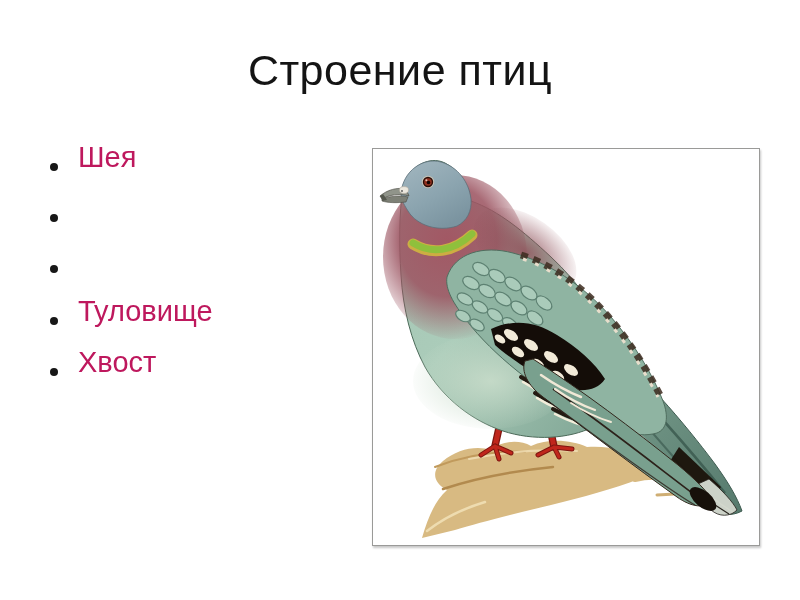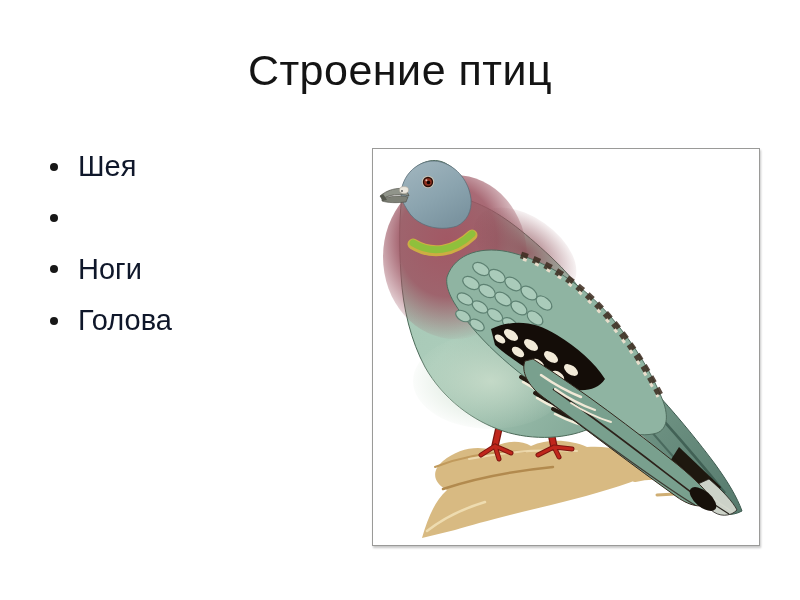--- a/index.html
+++ b/index.html
@@ -10,22 +10,22 @@
   .slide{position:absolute;inset:0;}
   .slide-title{
     position:absolute;top:46px;left:0;width:100%;
     margin:0;text-align:center;font-size:43px;font-weight:400;
     letter-spacing:.5px;color:#141414;
   }
   .bullet-list{
     position:absolute;left:48px;top:141px;margin:0;padding:0;list-style:none;
   }
   .bullet-list li{
-    height:51.3px;display:flex;align-items:center;
-    font-size:29px;color:#0f172a;position:relative;padding-left:30px;
+    height:51.3px;display:flex;
+    font-size:29px;color:#be185d;position:relative;padding-left:30px;
   }
   .bullet-list li .dot{
     position:absolute;left:2px;top:50%;margin-top:-4px;
     width:8px;height:8px;border-radius:50%;background:#171717;
   }
   .image-frame{
     position:absolute;left:372px;top:148px;width:386px;height:396px;margin:0;
     background:#ffffff;border:1px solid #9a9a98;
     box-shadow:1px 2px 2px rgba(0,0,0,.22);
   }
@@ -41,25 +41,28 @@
   <ul class="bullet-list">
     <li>
         <span class="dot"></span>
         <span>Шея</span>
       </li>
     <li>
         <span class="dot"></span>
       </li>
     <li>
         <span class="dot"></span>
-        <span>Ноги</span>
-      </li>
-    <li>
-        <span class="dot"></span>
-        <span>Голова</span>
+      </li>
+    <li>
+        <span class="dot"></span>
+        <span>Туловище</span>
+      </li>
+    <li>
+        <span class="dot"></span>
+        <span>Хвост</span>
       </li>
   </ul>
 
   <figure class="image-frame">
     <svg viewBox="0 0 386 396" xmlns="http://www.w3.org/2000/svg">
       <defs>
         <linearGradient id="gBody" x1="0" y1="0" x2="1" y2="1">
           <stop offset="0" stop-color="#a3c4b2"></stop>
           <stop offset="0.45" stop-color="#abccba"></stop>
           <stop offset="1" stop-color="#7da392"></stop>

